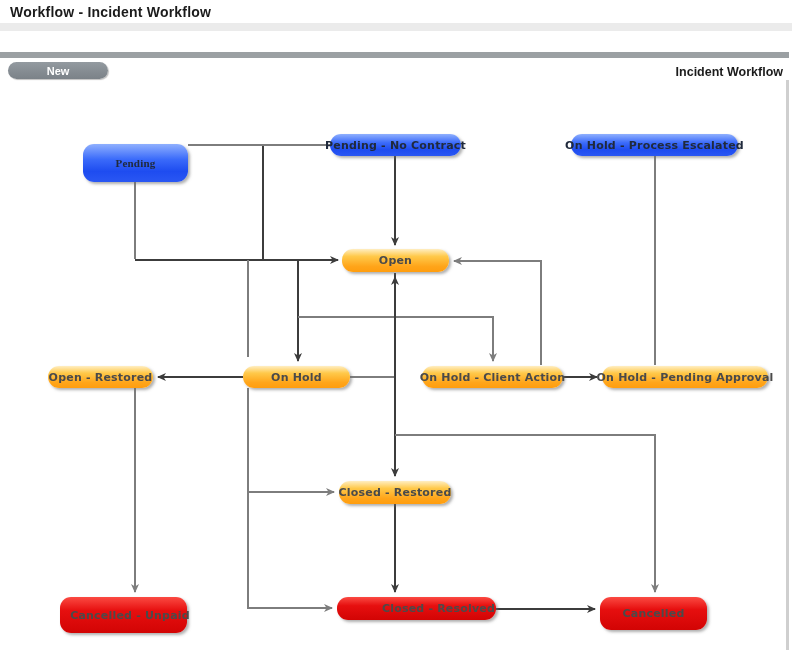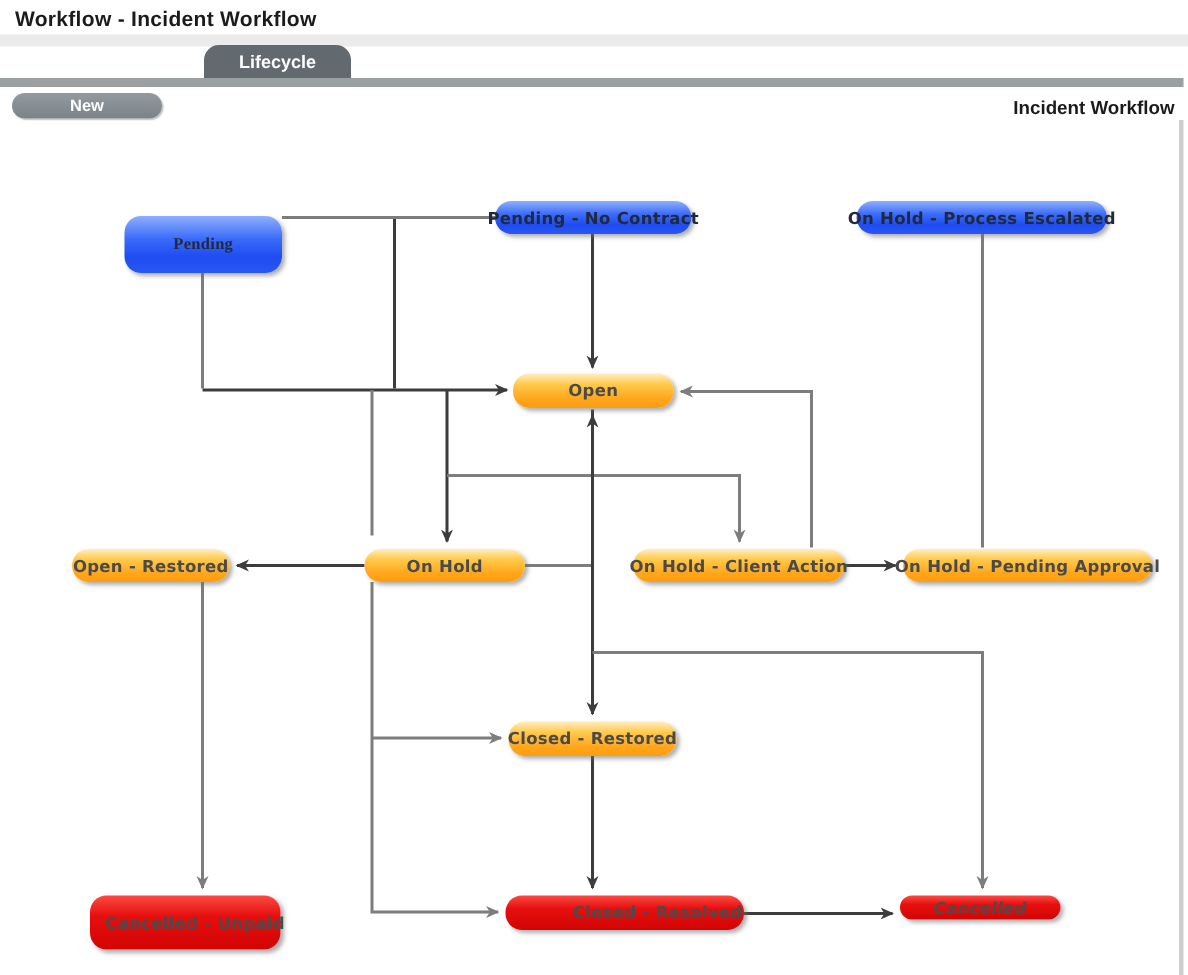--- a/index.html
+++ b/index.html
@@ -53,23 +53,20 @@
     color:#4b4b4b;
   }
 </style>
 </head>
 <body>
 
 <div class="page">
   <div class="title">Workflow - Incident Workflow</div>
   <div class="title-strip"></div>
 
-  <div class="tab lifecycle">
-    <span>Lifecycle</span>
-  </div>
   <div class="tabbar"></div>
 
   <div class="new-btn">
     <span>New</span>
   </div>
 
   <div class="diagram-label">Incident Workflow</div>
   <div class="right-border"></div>
 
   <svg id="edges" viewBox="0 0 792 650">
@@ -108,15 +105,15 @@
       <div class="node blue" style="left: 330px; top: 134px; width: 131px; height: 22px;">Pending - No Contract</div>
       <div class="node blue" style="left: 571px; top: 134px; width: 167px; height: 22px;">On Hold - Process Escalated</div>
       <div class="node orange" style="left: 342px; top: 249px; width: 107px; height: 23px;">Open</div>
       <div class="node orange" style="left: 48px; top: 366px; width: 105px; height: 22px;">Open - Restored</div>
       <div class="node orange" style="left: 243px; top: 366px; width: 107px; height: 22px;">On Hold</div>
       <div class="node orange" style="left: 422px; top: 366px; width: 141px; height: 22px;">On Hold - Client Action</div>
       <div class="node orange" style="left: 602px; top: 366px; width: 166px; height: 22px;">On Hold - Pending Approval</div>
       <div class="node orange" style="left: 339px; top: 481px; width: 112px; height: 23px;">Closed - Restored</div>
       <div class="node red" style="left: 60px; top: 597px; width: 114px; height: 36px; padding-left: 13px;">Cancelled - Unpaid</div>
       <div class="node red" style="left: 337px; top: 597px; width: 115px; height: 23px; padding-left: 44px;">Closed - Resolved</div>
-      <div class="node red" style="left: 600px; top: 597px; width: 107px; height: 16px; font-style: italic;">Cancelled</div>
+      <div class="node red" style="left: 600px; top: 597px; width: 107px; height: 33px;">Cancelled</div>
     </div>
 </div>
 
 </body></html>

